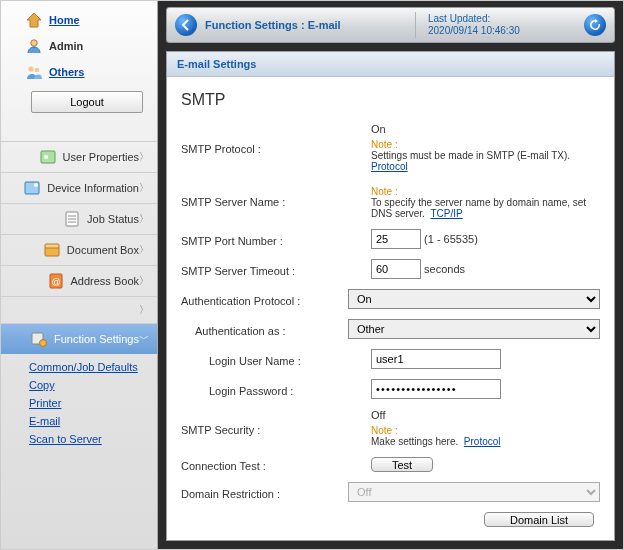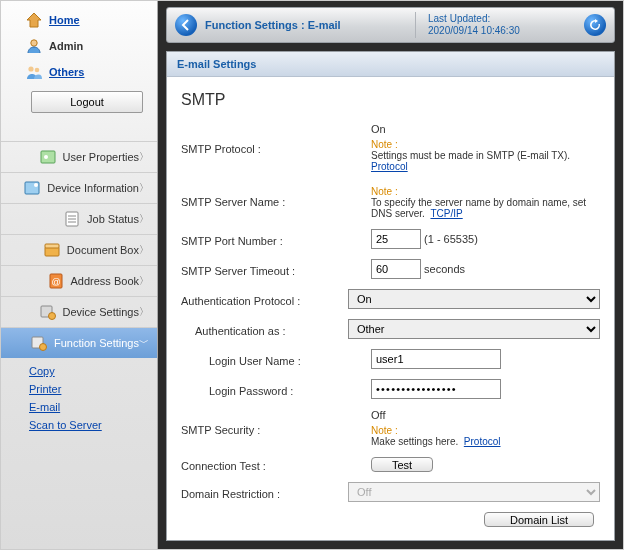--- a/index.html
+++ b/index.html
@@ -146,44 +146,36 @@
               <svg width="18" height="18">
                 <rect x="3" y="2" width="12" height="14" rx="1" fill="#f08a3a" stroke="#b95a1d"></rect>
                 <text x="9" y="13" text-anchor="middle" font-size="9" fill="#fff">@</text>
               </svg>
             </span>
             <span>Address Book</span>
           </span>
         <span class="chev">〉</span>
       </div>
       <div class="nav-item">
-        <span class="lft">
-            <span class="icon">
-              <svg width="18" height="18">
-                <rect x="2" y="3" width="11" height="11" rx="1" fill="#d9d9d9" stroke="#8a8a8a"></rect>
-                <circle cx="13" cy="13" r="3.5" fill="#f0b24a" stroke="#b97b1d"></circle>
-              </svg>
-            </span>
-            <span>Device Settings</span>
-          </span>
         <span class="chev">〉</span>
       </div>
       <div class="nav-item active">
         <span class="lft">
             <span class="icon">
               <svg width="18" height="18">
                 <rect x="2" y="3" width="11" height="11" rx="1" fill="#eaeaea" stroke="#8a8a8a"></rect>
                 <circle cx="13" cy="13" r="3.5" fill="#f0b24a" stroke="#b97b1d"></circle>
               </svg>
             </span>
             <span>Function Settings</span>
           </span>
         <span class="chev">﹀</span>
       </div>
       <div class="subnav">
+        <a>Common/Job Defaults</a>
         <a>Copy</a>
         <a>Printer</a>
         <a>E-mail</a>
         <a>Scan to Server</a>
       </div>
     </div>
   </div>
 
   <div class="main">
     <div class="hdr">

